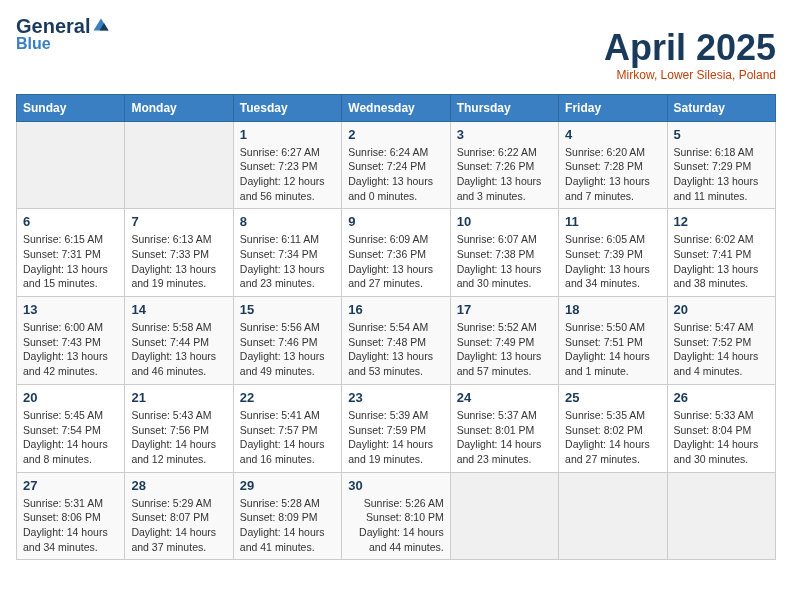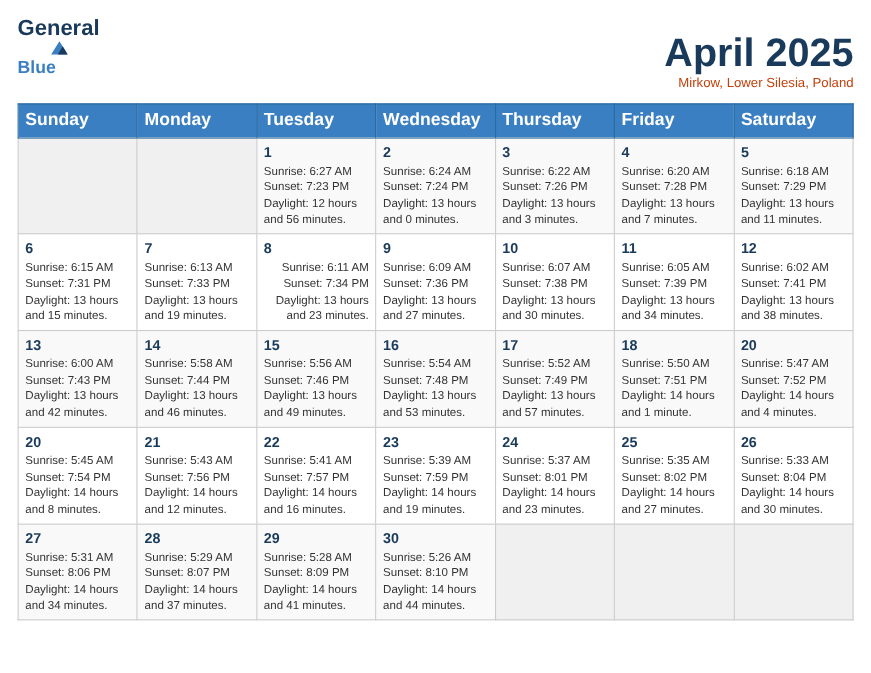--- a/index.html
+++ b/index.html
@@ -56,21 +56,21 @@
     }
     .calendar {
       width: 100%;
       border-collapse: collapse;
       font-size: 11px;
     }
     .calendar thead tr th {
       background-color: #3a7fc1;
       color: #fff;
       font-weight: bold;
-      font-size: 16px;
+      font-size: 12px;
       padding: 6px 6px;
       text-align: left;
       border: 1px solid #2a6aa0;
     }
     .calendar tbody tr td {
       border: 1px solid #ccc;
       vertical-align: top;
       padding: 5px 6px;
       width: calc(100% / 7);
       min-height: 80px;
@@ -93,21 +93,21 @@
     }
     .empty {
       background: #f0f0f0 !important;
     }
   </style>
 </head>
 <body>
 
 <div class="header">
   <div class="logo">
-    <div style="display:flex;align-items:center;flex-direction:column;">
+    <div style="display:flex;align-items:center;">
       <span class="logo-general">General</span>
       <svg class="logo-icon" viewBox="0 0 24 24">
         <polygon points="12,2 22,18 2,18" fill="#3a7fc1"></polygon>
         <polygon points="16,8 22,18 10,18" fill="#1a3a5c"></polygon>
       </svg>
     </div>
     <span class="logo-blue">Blue</span>
   </div>
   <div class="title-block">
     <div class="title-month">April 2025</div>
@@ -170,21 +170,21 @@
 Daylight: 13 hours and 15 minutes.</div>
         </td>
         <td>
           <span class="day-num">7</span>
           <div class="day-info" style="white-space: pre-line;">Sunrise: 6:13 AM
 Sunset: 7:33 PM
 Daylight: 13 hours and 19 minutes.</div>
         </td>
         <td>
           <span class="day-num">8</span>
-          <div class="day-info" style="white-space: pre-line; text-align: right;">Sunrise: 6:11 AM
+          <div class="day-info" style="white-space: pre-line;">Sunrise: 6:11 AM
 Sunset: 7:34 PM
 Daylight: 13 hours and 23 minutes.</div>
         </td>
         <td>
           <span class="day-num">9</span>
           <div class="day-info" style="white-space: pre-line;">Sunrise: 6:09 AM
 Sunset: 7:36 PM
 Daylight: 13 hours and 27 minutes.</div>
         </td>
         <td>
@@ -308,21 +308,21 @@
 Daylight: 14 hours and 37 minutes.</div>
         </td>
         <td>
           <span class="day-num">29</span>
           <div class="day-info" style="white-space: pre-line;">Sunrise: 5:28 AM
 Sunset: 8:09 PM
 Daylight: 14 hours and 41 minutes.</div>
         </td>
         <td>
           <span class="day-num">30</span>
-          <div class="day-info" style="white-space: pre-line;">Sunrise: 5:26 AM
+          <div class="day-info" style="white-space: pre-line; text-align: right;">Sunrise: 5:26 AM
 Sunset: 8:10 PM
 Daylight: 14 hours and 44 minutes.</div>
         </td>
         <td class="empty"></td>
         <td class="empty"></td>
         <td class="empty"></td>
       </tr>
     </tbody>
 </table>
 

